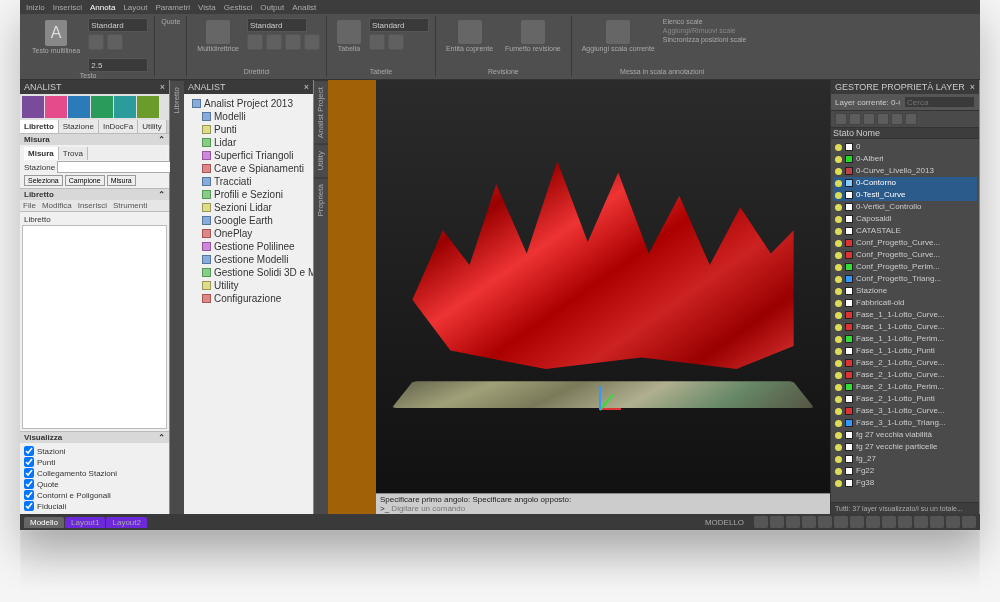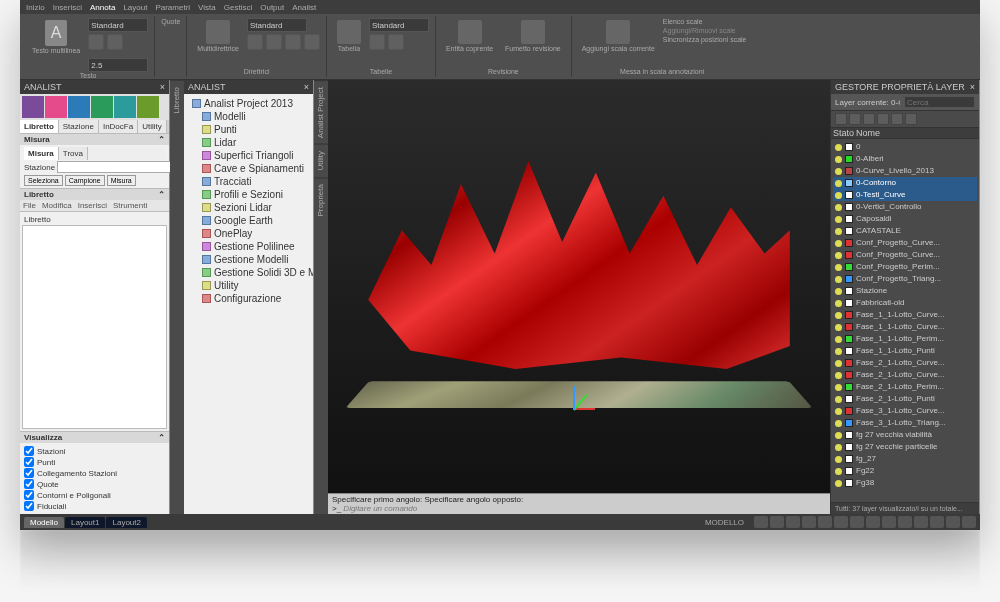--- a/index.html
+++ b/index.html
@@ -66,21 +66,21 @@
   .tree .ico.b { background:#8ad; border-color:#579; }
   .tree .ico.g { background:#8c8; border-color:#595; }
   .tree .ico.y { background:#dd8; border-color:#995; }
   .tree .ico.p { background:#c8d; border-color:#959; }
 
   
   .strip { width: 14px; background:#4a4a4a; display:flex; flex-direction:column; }
   .strip .tab { writing-mode: vertical-rl; transform: rotate(180deg); font-size:8px; padding:6px 2px; color:#aaa; border-bottom:1px solid #333; }
 
   
-  .viewport { flex:1; display:flex; flex-direction:column; background:#a16207; }
+  .viewport { flex:1; display:flex; flex-direction:column; background:#a16207;padding-left:48px; }
   .canvas { flex:1; position:relative; background:linear-gradient(#2b2b2b,#111); overflow:hidden; }
   .terrain { position:absolute; left:6%; right:6%; bottom:18%; top:70%; background:
     linear-gradient(135deg,#6b6b52 0%, #a0a078 20%, #7a7a5a 40%, #b0b090 60%, #668866 80%, #555544 100%);
     transform: perspective(400px) rotateX(58deg);
     border-radius:4px; }
   .surface { position:absolute; left:8%; right:8%; top:14%; bottom:30%;
     background:
       linear-gradient(145deg,#a00 0%, #d22 15%, #900 25%, #e33 40%, #a00 55%, #c22 70%, #900 85%, #d33 100%);
     filter: drop-shadow(0 10px 8px rgba(0,0,0,0.4));
     clip-path: polygon(0% 70%, 8% 40%, 15% 55%, 22% 20%, 30% 50%, 38% 10%, 46% 45%, 54% 15%, 62% 50%, 70% 25%, 78% 55%, 86% 30%, 94% 50%, 100% 40%, 100% 90%, 85% 100%, 60% 95%, 35% 100%, 10% 92%);
@@ -102,21 +102,21 @@
   .layers { padding:2px 2px; font-size:8px; line-height:12px; overflow:hidden; flex:1; }
   .layer { display:flex; align-items:center; gap:3px; white-space:nowrap; padding:0 2px; }
   .layer .bulb{width:7px;height:7px;border-radius:50%;background:#dd5;flex-shrink:0;}
   .layer .sw{width:8px;height:8px;border:1px solid #222;flex-shrink:0;}
   .layer.sel{background:#2b5b8b;color:#fff;}
   .rfoot { padding:2px 4px; font-size:7px; color:#aaa; border-top:1px solid #333; background:#3d3d3d; }
 
   
   .status { height:16px; background:#3a3a3a; display:flex; align-items:center; font-size:8px; color:#aaa; }
   .status .tabbar { display:flex; gap:1px; padding:0 4px; }
-  .status .tabbar span{padding:1px 6px;background:#0f172a;border-radius:2px 2px 0 0;}
+  .status .tabbar span{padding:1px 6px;background:#6d28d9;border-radius:2px 2px 0 0;}
   .status .tabbar span.active{background:#666;color:#fff;}
   .status .fill{flex:1;}
   .status .icons{display:flex;gap:2px;padding:0 4px;}
   .status .icons span{width:14px;height:12px;background:#555;border-radius:2px;}
 
   
   .reflection { width:960px; height:60px; margin:0 auto; transform:scaleY(-1); opacity:0.12;
     background: linear-gradient(#4a4a4a,#3a3a3a); filter: blur(1px);
     -webkit-mask-image: linear-gradient(to top, black, transparent);
             mask-image: linear-gradient(to top, black, transparent); }
@@ -404,21 +404,21 @@
         <div class="terrain"></div>
         <div class="surface"></div>
         <div class="axis">
             <div class="x"></div>
             <div class="y"></div>
             <div class="z"></div>
           </div>
       </div>
       <div class="cmdline">
         <div>Specificare primo angolo: Specificare angolo opposto:</div>
-        <div><span>&gt;_</span> <span style="color:#777;font-style:italic;">Digitare un comando</span></div>
+        <div><span>&gt;_</span> <span style="color:#777;">Digitare un comando</span></div>
       </div>
     </div>
 
     <div class="panel right">
       <div class="hd">
           <span>GESTORE PROPRIETÀ LAYER</span>
           <span>×</span>
         </div>
       <div class="layer-head">
         <span style="white-space:nowrap;overflow:hidden;flex:1;">Layer corrente: 0-Curve</span>

